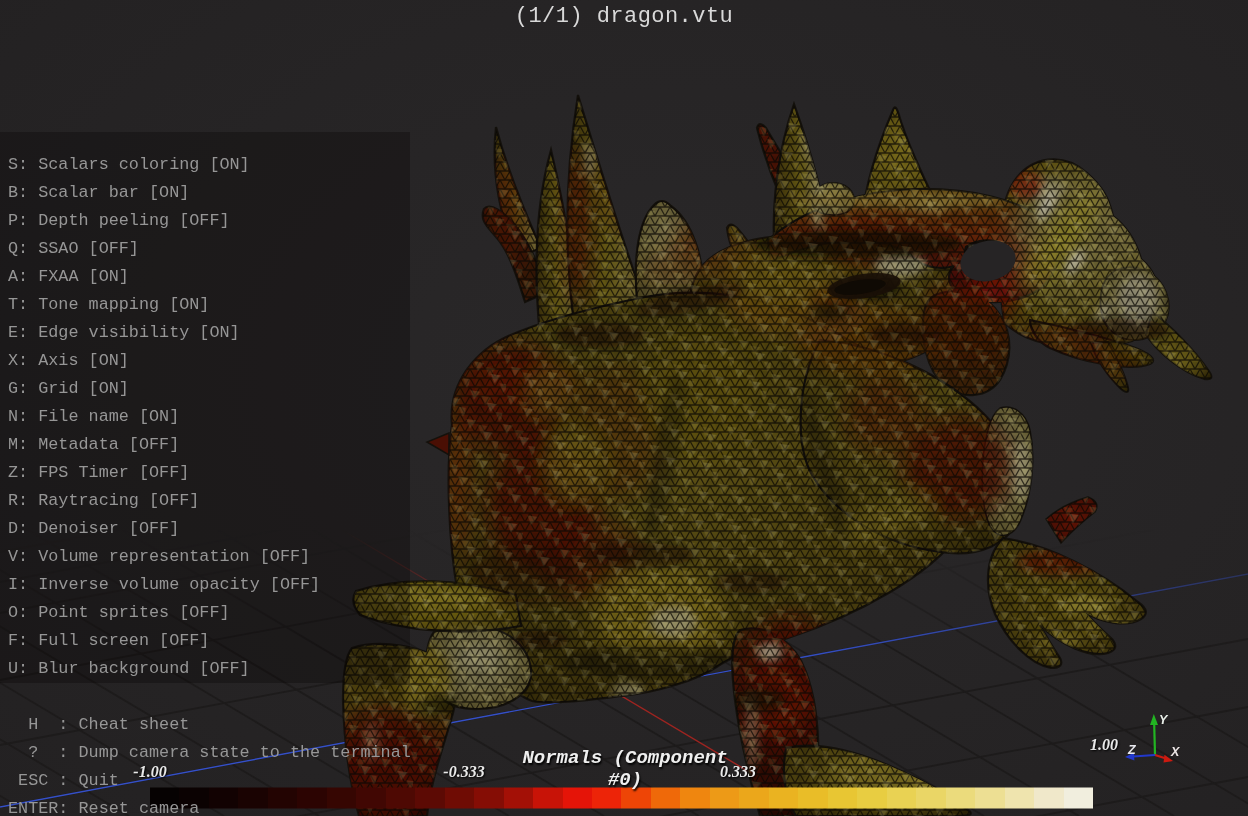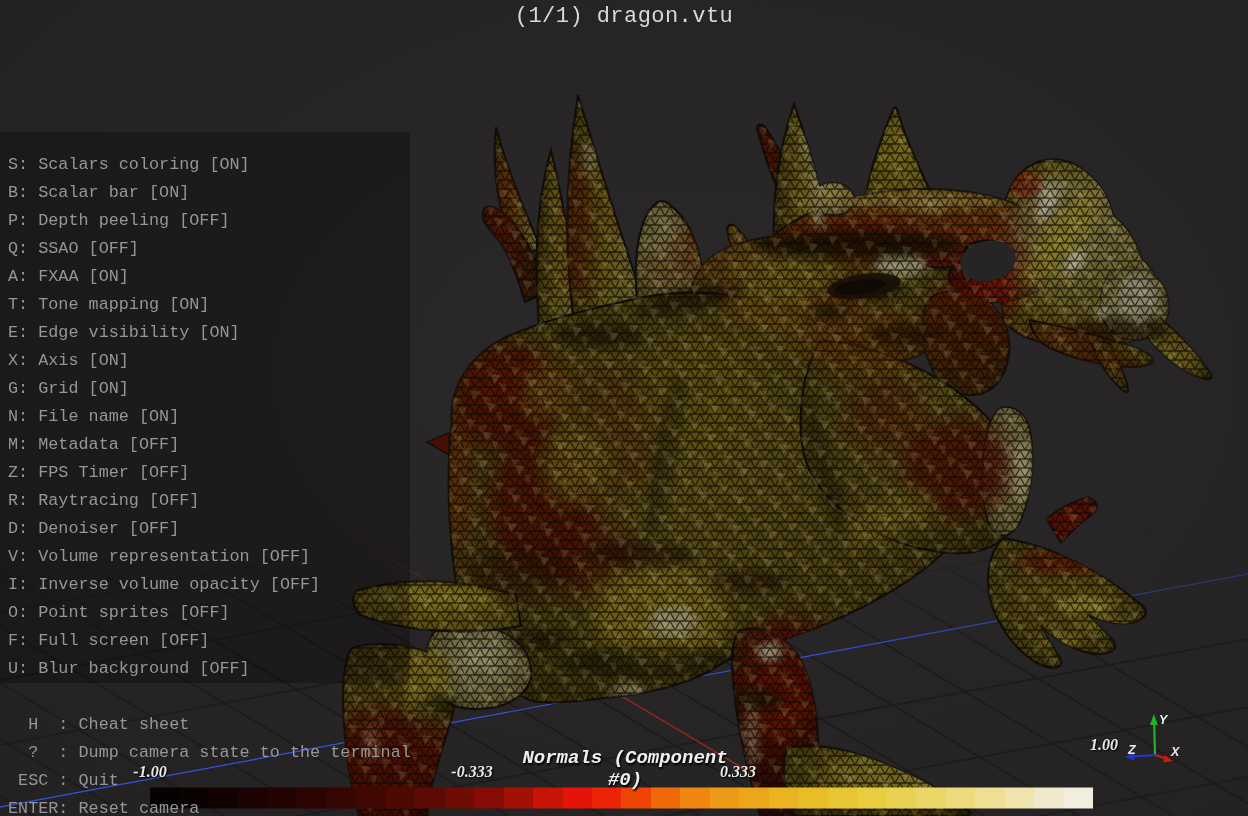--- a/index.html
+++ b/index.html
@@ -422,17 +422,17 @@
 F: Full screen [OFF]
 U: Blur background [OFF]
 
   H  : Cheat sheet
   ?  : Dump camera state to the terminal
  ESC : Quit
 ENTER: Reset camera
 LEFT : Previous file
 RIGHT: Next file</div>
   <div class="sblabel" style="left:120px;top:763px;width:60px;text-align:center;">-1.00</div>
-  <div class="sblabel" style="left:434px;top:763px;width:60px;text-align:center;padding-left:8px;">-0.333</div>
+  <div class="sblabel" style="left:434px;top:763px;width:60px;text-align:center;">-0.333</div>
   <div class="sblabel" style="left:720px;top:763px;width:60px;text-align:left;">0.333</div>
   <div class="sblabel" style="left:1058px;top:736px;width:60px;text-align:right;">1.00</div>
   <div id="sbtitle" style="left:500px;top:747px;width:250px;text-align:center;">Normals (Component #0)</div>
 </div>
 
 </body></html>

